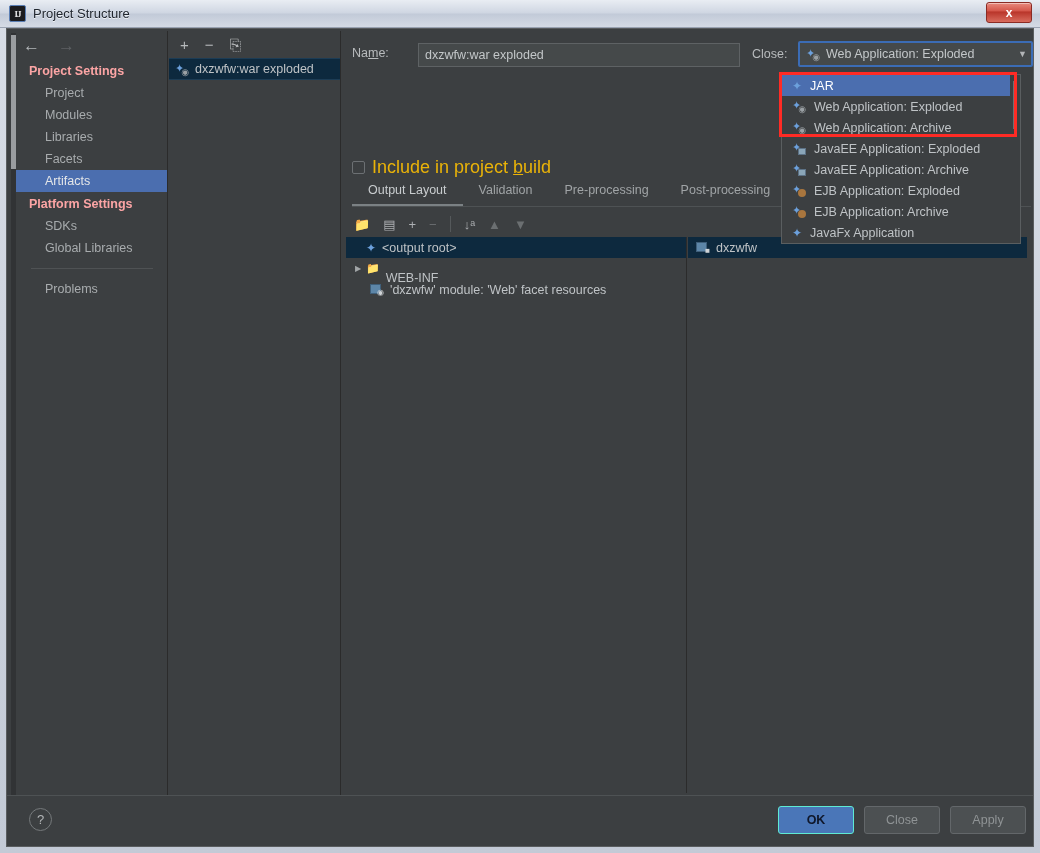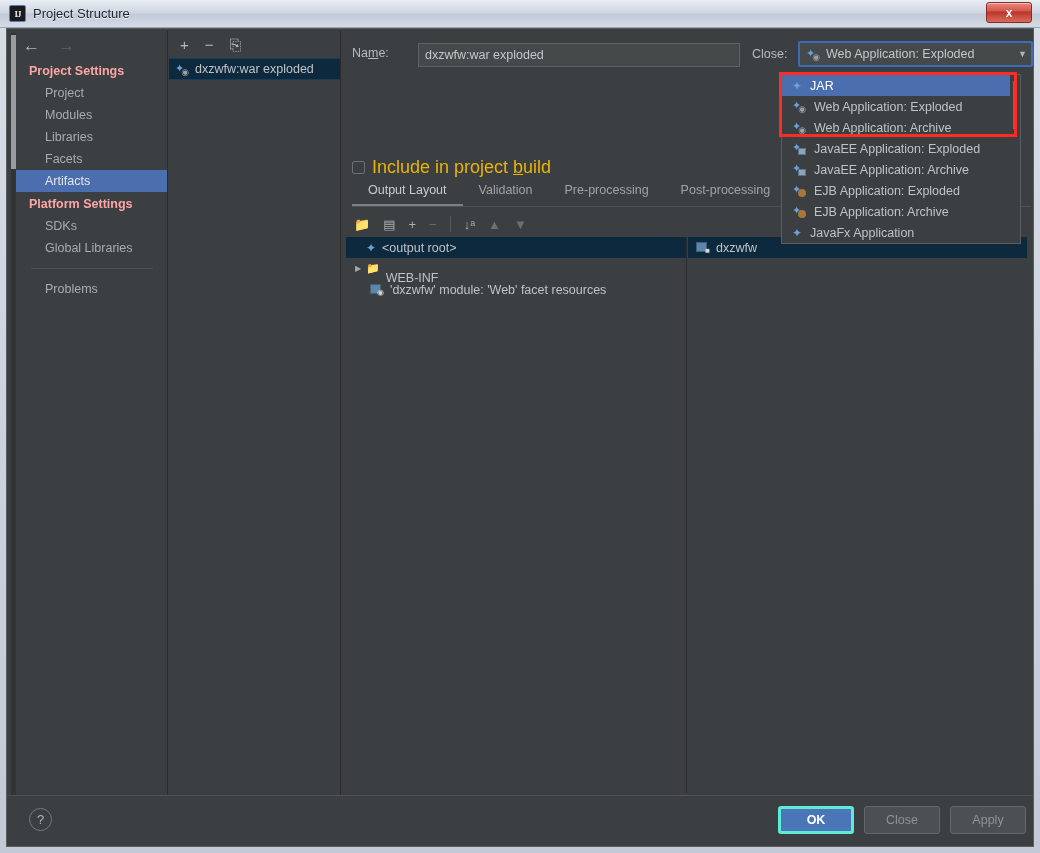--- a/index.html
+++ b/index.html
@@ -188,21 +188,21 @@
   #help-btn {
     position: absolute; left: 22px; top: 12px; width: 23px; height: 23px;
     border-radius: 50%; border: 1px solid #75797b; color: #b3b6b8;
     font-size: 13px; display: flex; align-items: center; justify-content: center; cursor: pointer;
   }
   .dlg-btn {
     position: absolute; top: 10px; height: 28px; width: 76px;
     border-radius: 3px; font-size: 12.5px;
     display: flex; align-items: center; justify-content: center; cursor: pointer;
   }
-  #ok-btn { right: 179px; background: #4a76b8; border: 3px solid #5eead4; color: #ffffff; font-weight: bold; }
+  #ok-btn { right: 179px; background: #4a76b8; border: 1px solid #5eead4; color: #0f172a; font-weight: bold; }
   #close-dlg-btn { right: 93px; background: #4c5052; border: 1px solid #63676a; color: #8f9395; }
   #apply-btn { right: 7px; background: #4c5052; border: 1px solid #63676a; color: #8f9395; }
 
   
   #dropdown {
     position: absolute; left: 781px; top: 74px; width: 240px; height: 170px;
     background: #3c3f41; border: 1px solid #5a5e60; z-index: 40;
   }
   .dd-item {
     height: 21px; display: flex; align-items: center; gap: 8px;

